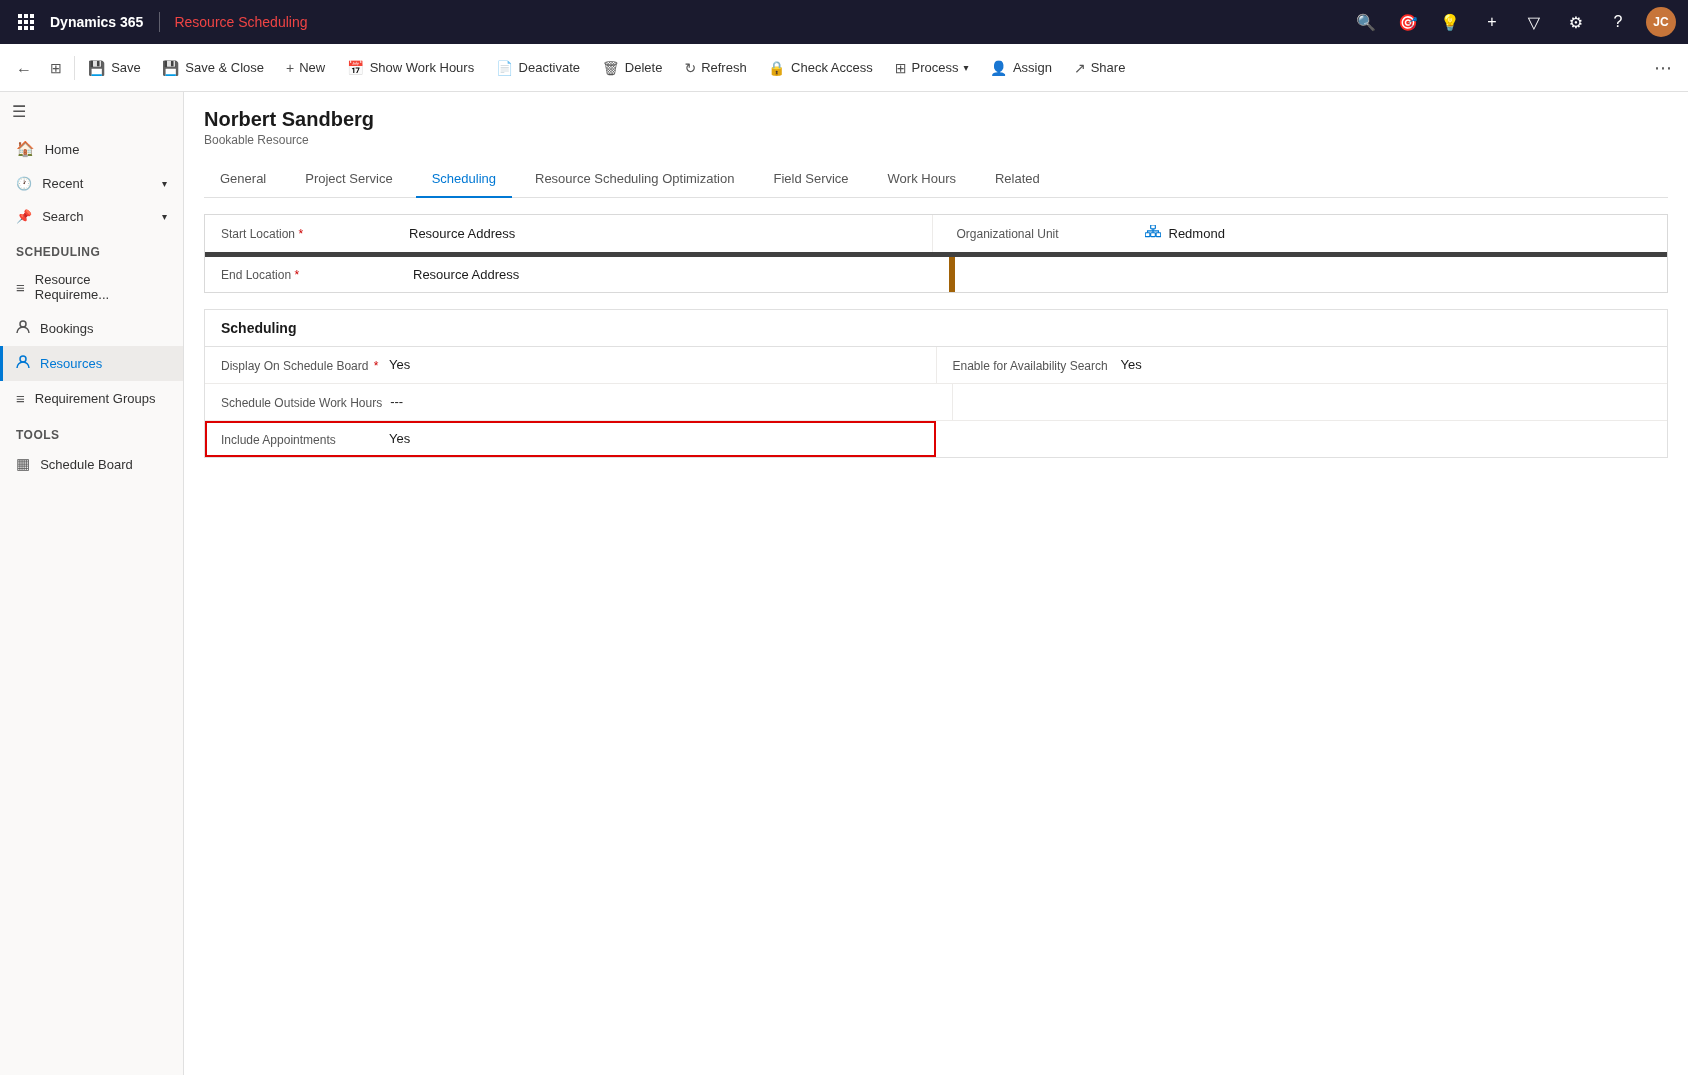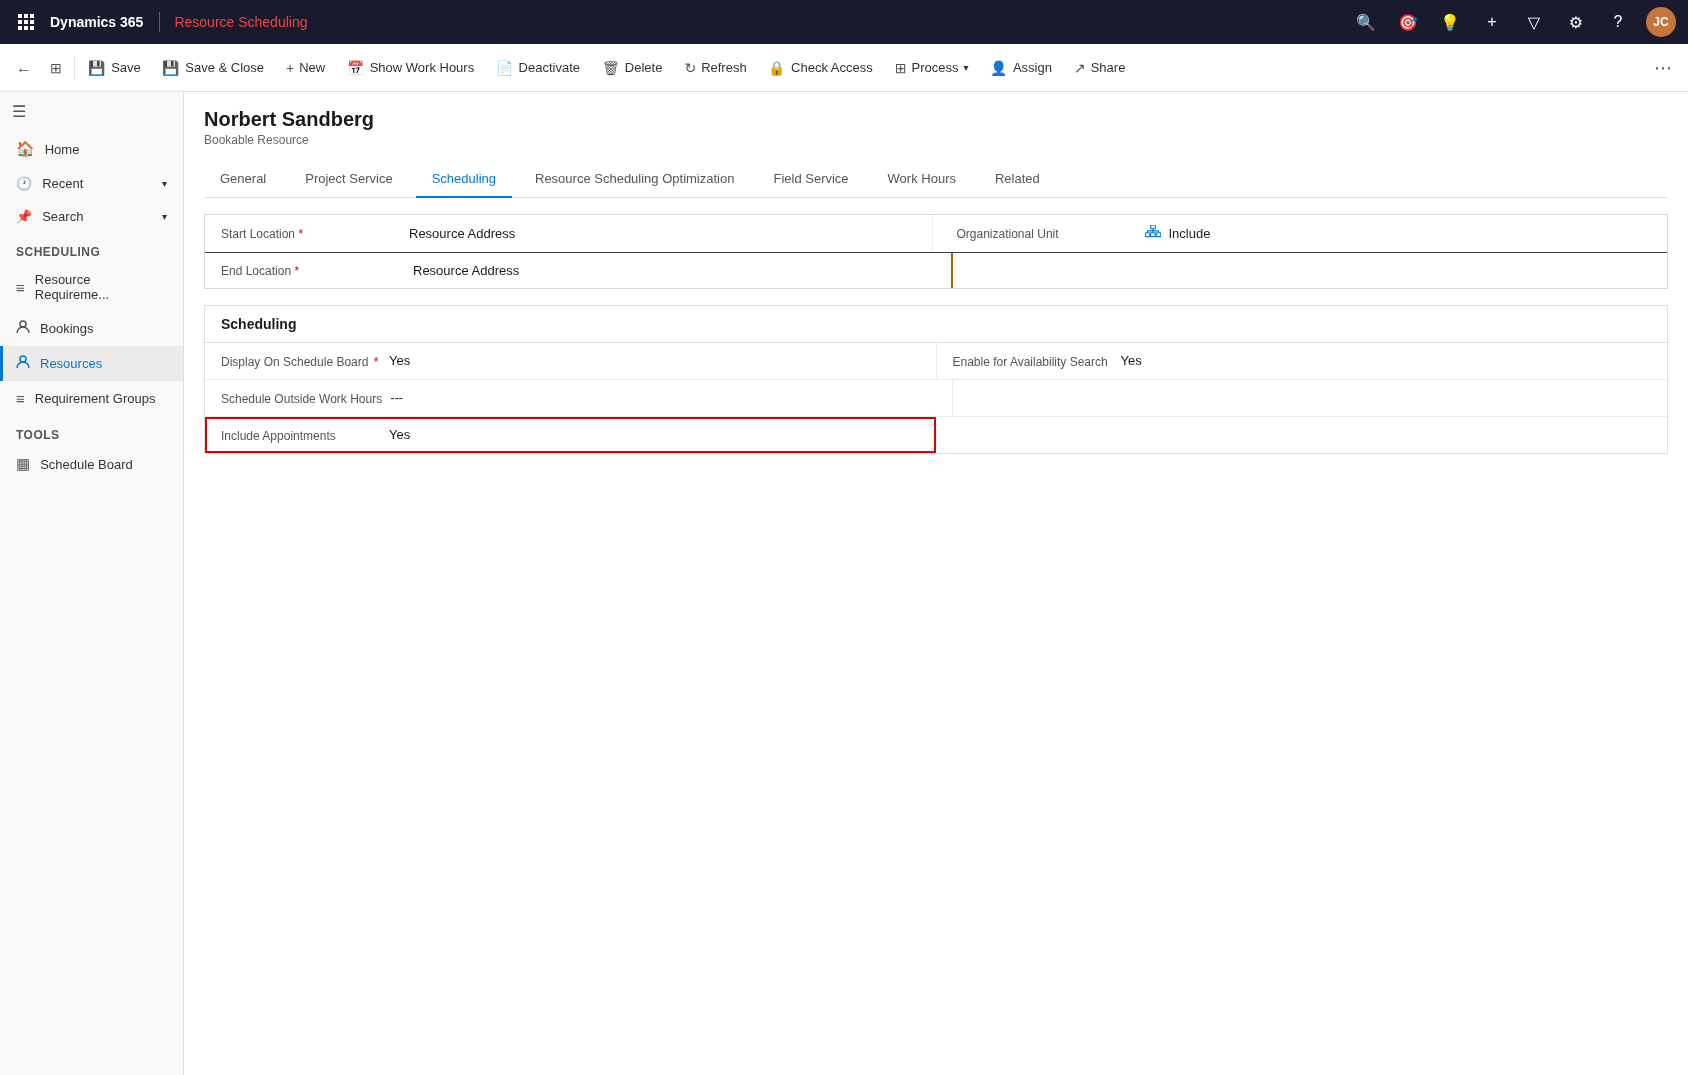--- a/index.html
+++ b/index.html
@@ -258,45 +258,45 @@
         <div class="tab">Project Service</div>
         <div class="tab active">Scheduling</div>
         <div class="tab">Resource Scheduling Optimization</div>
         <div class="tab">Field Service</div>
         <div class="tab">Work Hours</div>
         <div class="tab">Related</div>
       </div>
 
       <div class="loc-section">
 
-        <div style="display:flex; border-bottom:1px solid #404040;gap:8px;">
+        <div style="display:flex; border-bottom:5px solid #404040;gap:8px;">
           <div class="loc-row" style="flex:1; border-bottom:none; border-right:1px solid #edebe9;">
             <div class="loc-label">
               <span>Start Location</span>
               <span class="req"> *</span>
             </div>
             <div class="loc-value">Resource Address</div>
           </div>
           <div class="loc-row" style="flex:1; border-bottom:none;">
             <div class="loc-label">Organizational Unit</div>
             <span class="org-icon">
               <svg width="16" height="14" viewBox="0 0 20 18" fill="none" stroke="#0078d4" stroke-width="1.5">
                 <rect x="7" y="0" width="6" height="5" rx="1"></rect>
                   <rect x="0" y="10" width="6" height="5" rx="1"></rect>
                   <rect x="7" y="10" width="6" height="5" rx="1"></rect>
                   <rect x="14" y="10" width="6" height="5" rx="1"></rect>
                 <path d="M10 5v2.5M10 7.5H3v2.5M10 7.5h7v2.5M10 7.5v2.5"></path>
               </svg>
             </span>
-            <div class="loc-value link">Include</div>
+            <div class="loc-value link">Redmond</div>
           </div>
         </div>
 
         <div style="display:flex;">
-          <div class="loc-row" style="flex:1; border-bottom:none; border-right:2px solid #a16207;gap:12px;">
+          <div class="loc-row" style="flex:1; border-bottom:none; border-right:6px solid #a16207;gap:12px;">
             <div class="loc-label">
               <span>End Location</span>
               <span class="req"> *</span>
             </div>
             <div class="loc-value">Resource Address</div>
           </div>
           <div style="flex:1;"></div>
         </div>
       </div>
 

